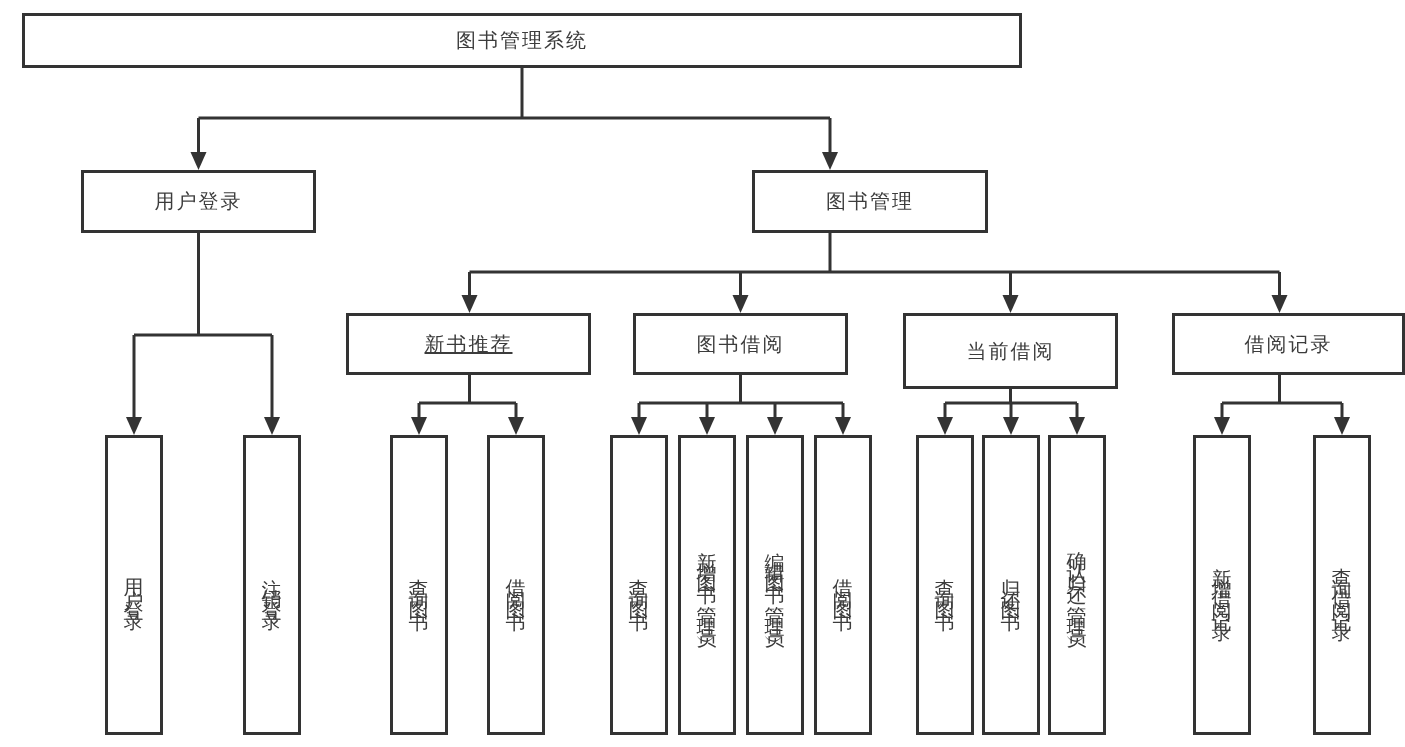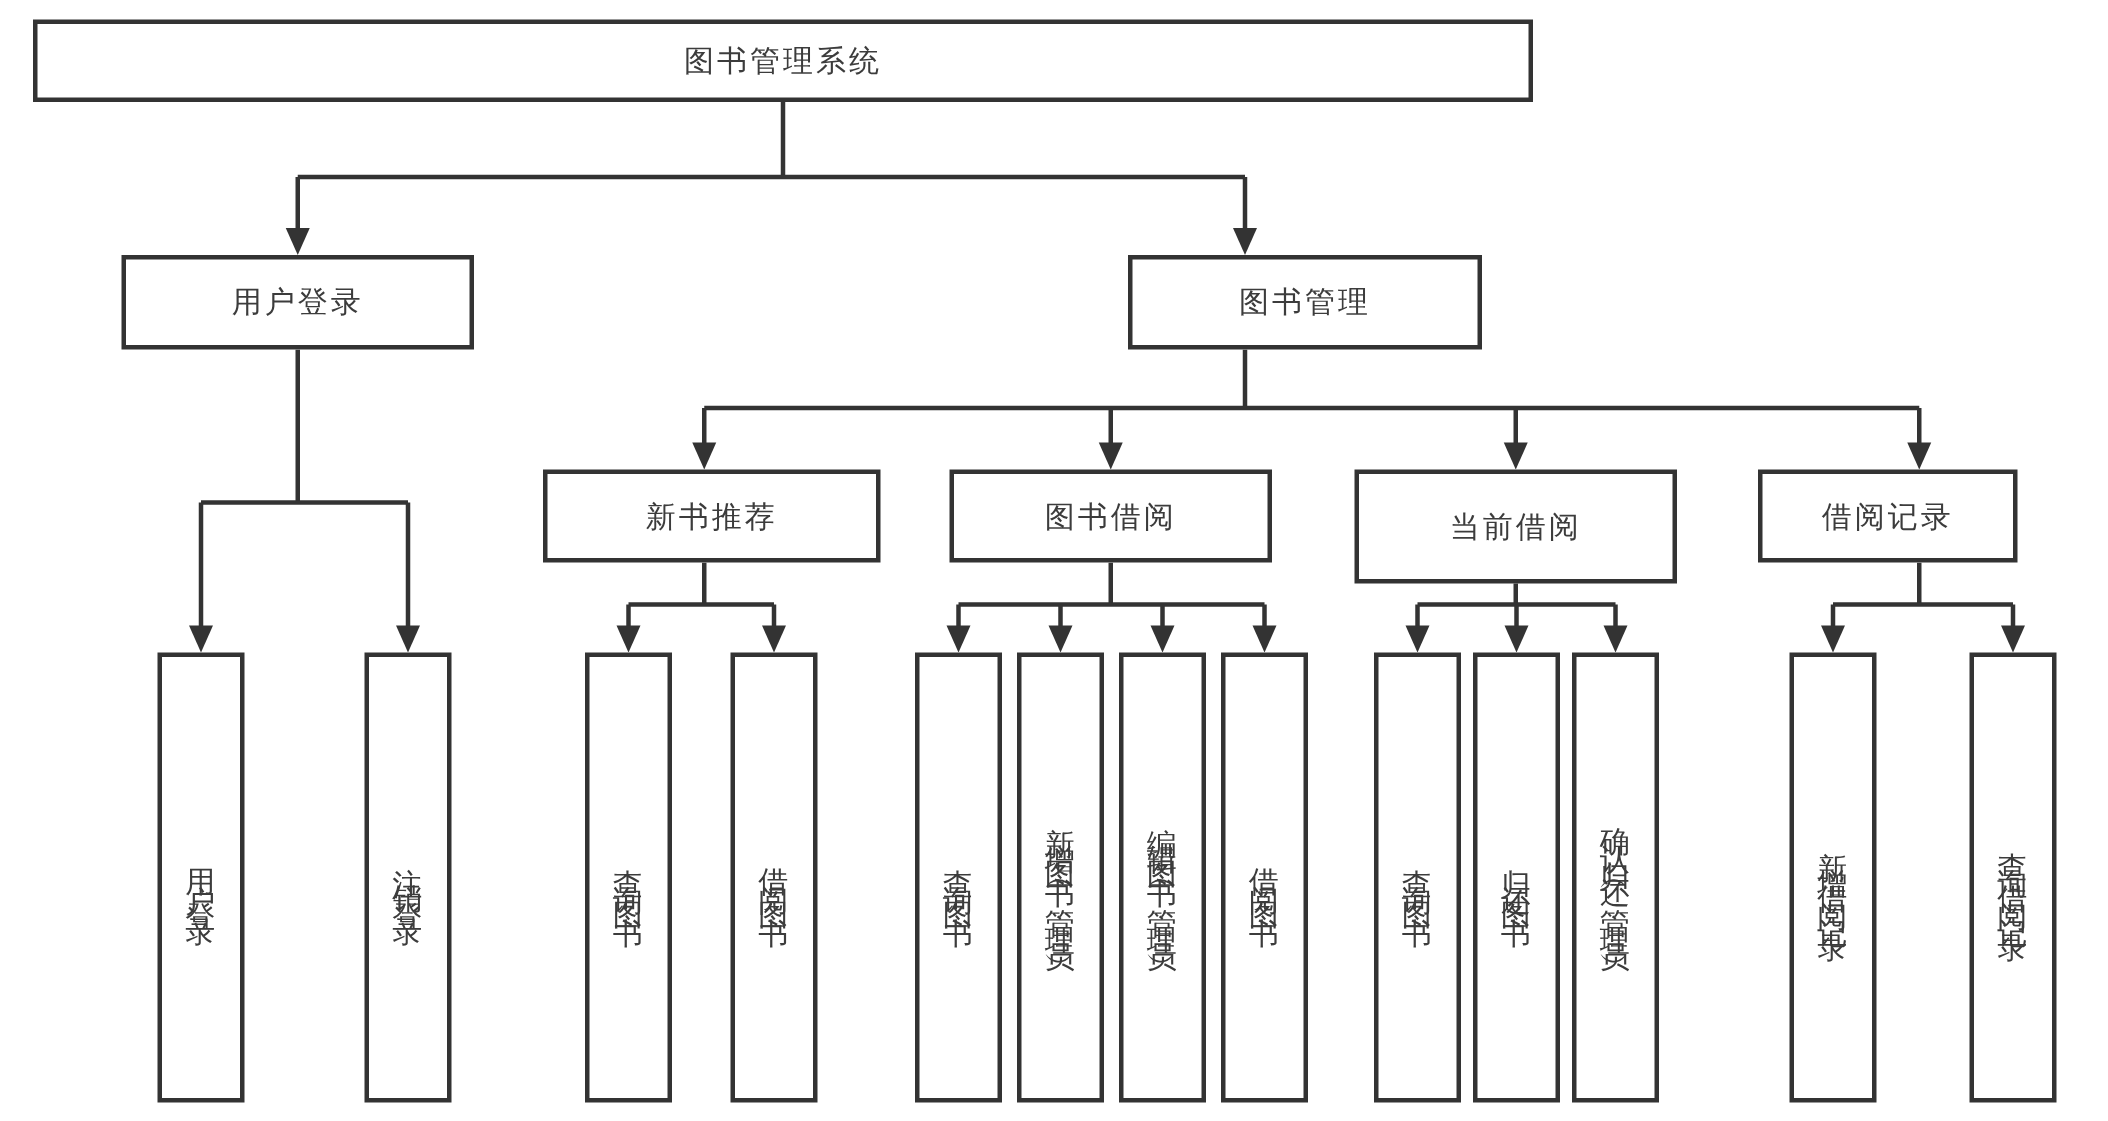--- a/index.html
+++ b/index.html
@@ -113,24 +113,24 @@
       <line x1="1222" y1="403" x2="1342" y2="403"></line>
       <line x1="1222" y1="403" x2="1222" y2="421"></line>
       <polygon points="1214,417 1230,417 1222,435"></polygon>
       <line x1="1342" y1="403" x2="1342" y2="421"></line>
       <polygon points="1334,417 1350,417 1342,435"></polygon>
     </svg>
   <div id="nodes">
       <div class="node h" style="left: 22px; top: 13px; width: 1000px; height: 55px;">图书管理系统</div>
       <div class="node h" style="left: 81px; top: 170px; width: 235px; height: 63px;">用户登录</div>
       <div class="node h" style="left: 712px; top: 170px; width: 236px; height: 63px; margin-left: 40px;">图书管理</div>
-      <div class="node h" style="left: 362px; top: 313px; width: 225px; height: 62px;">新书推荐</div>
+      <div class="node h" style="left: 346px; top: 313px; width: 245px; height: 62px; text-decoration: underline;">新书推荐</div>
       <div class="node h" style="left: 633px; top: 313px; width: 215px; height: 62px;">图书借阅</div>
       <div class="node h" style="left: 903px; top: 313px; width: 215px; height: 76px;">当前借阅</div>
-      <div class="node h" style="left: 1172px; top: 313px; width: 173px; height: 62px;">借阅记录</div>
+      <div class="node h" style="left: 1172px; top: 313px; width: 233px; height: 62px;">借阅记录</div>
       <div class="node v" style="left: 105px; top: 435px; width: 58px; height: 300px;">用户登录</div>
       <div class="node v" style="left: 243px; top: 435px; width: 58px; height: 300px;">注销登录</div>
       <div class="node v" style="left: 390px; top: 435px; width: 58px; height: 300px;">查询图书</div>
       <div class="node v" style="left: 487px; top: 435px; width: 58px; height: 300px;">借阅图书</div>
       <div class="node v" style="left: 610px; top: 435px; width: 58px; height: 300px;">查询图书</div>
       <div class="node v" style="left: 678px; top: 435px; width: 58px; height: 300px;">新增图书（管理员）</div>
       <div class="node v" style="left: 746px; top: 435px; width: 58px; height: 300px;">编辑图书（管理员）</div>
       <div class="node v" style="left: 814px; top: 435px; width: 58px; height: 300px;">借阅图书</div>
       <div class="node v" style="left: 916px; top: 435px; width: 58px; height: 300px;">查询图书</div>
       <div class="node v" style="left: 982px; top: 435px; width: 58px; height: 300px;">归还图书</div>

